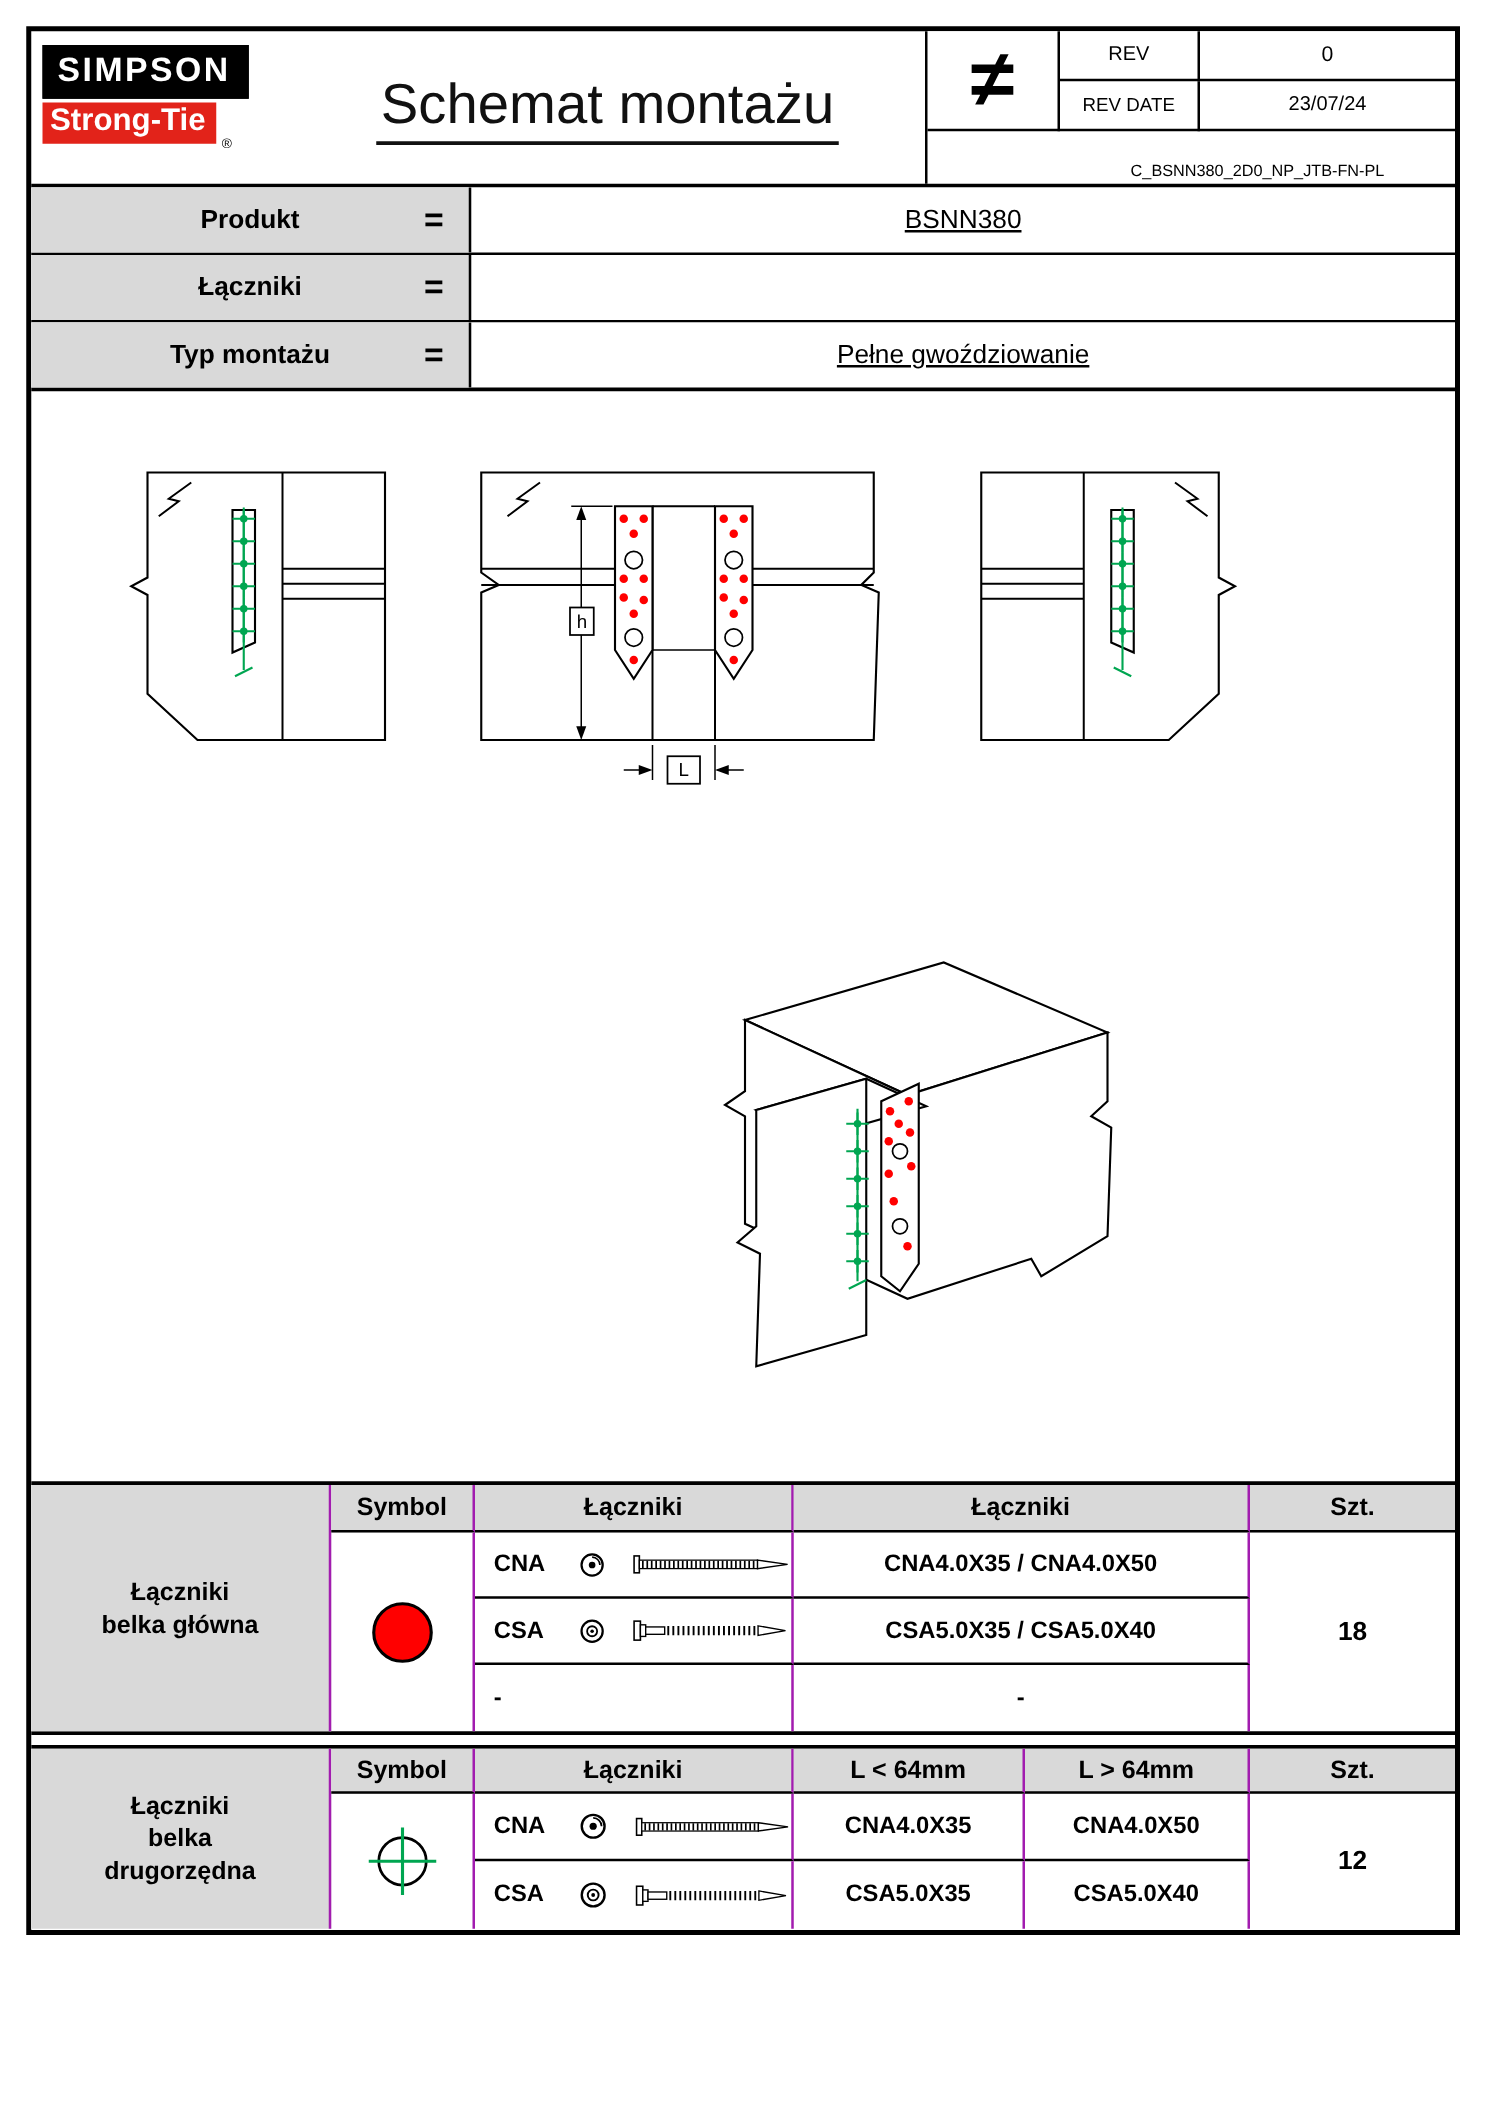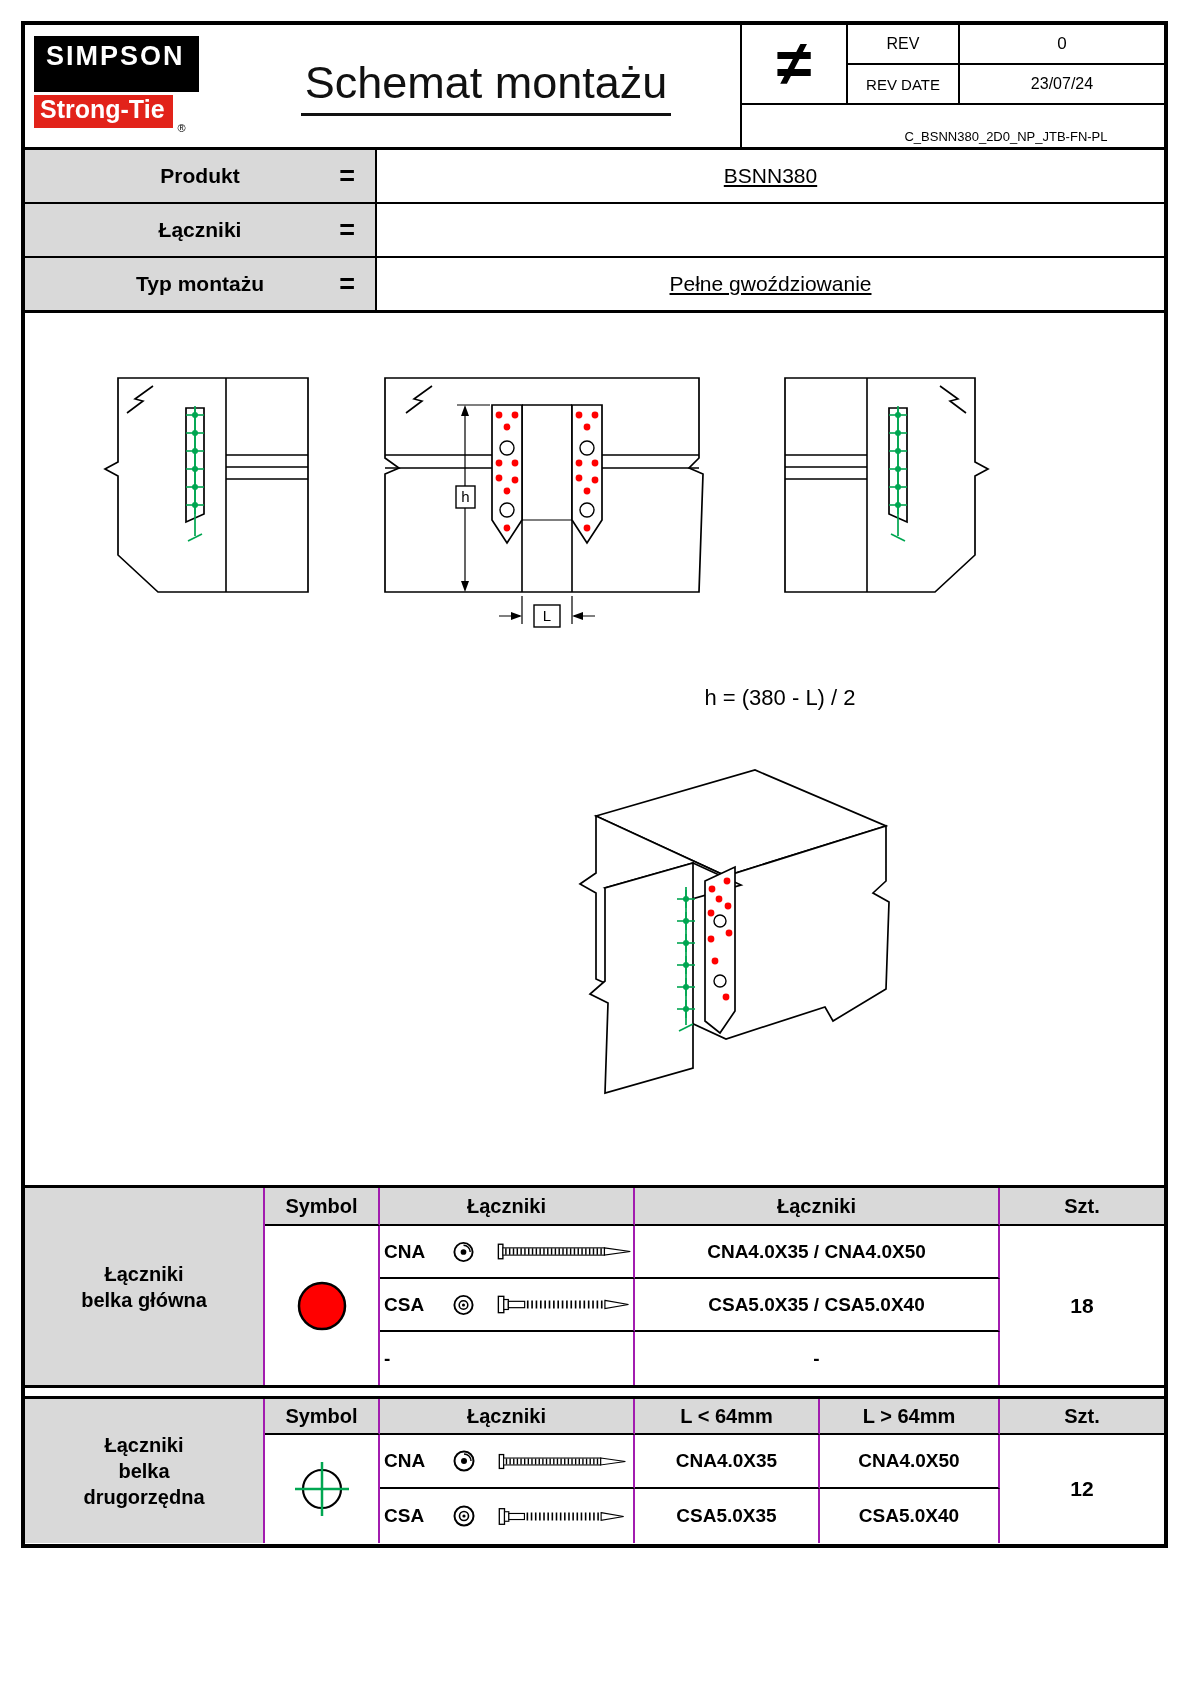--- a/index.html
+++ b/index.html
@@ -6,21 +6,21 @@
   html,body { background:#fff; }
   body {
     width:1190px; height:1682px; position:relative; overflow:hidden;
     font-family:"Liberation Sans", sans-serif; color:#000;
     --c-red:#ff0000; --c-green:#00a651; --c-logo-red:#e2231a; --c-gray:#d9d9d9;
   }
   .sheet { position:absolute; left:21px; top:21px; width:1147px; height:1527px; border:4px solid #000; background:#fff; }
 
   
   .logo { position:absolute; left:9px; top:11px; }
-  .logo-simpson { display:block; width:max-content; background:#000; color:#fff; font-weight:bold; font-size:27px; letter-spacing:2px; padding:3px 12px 18px 10px; border:2px solid #000; }
+  .logo-simpson { display:block; width:max-content; background:#000; color:#fff; font-weight:bold; font-size:27px; letter-spacing:2px; padding:3px 12px 5px 10px; border:2px solid #000; }
   .logo-strongtie { position:relative; display:block; width:max-content; margin-top:3px; background:var(--c-logo-red); color:#fff; font-weight:bold; font-size:25px; padding:0 8px 4px 6px; }
   .logo-reg { position:absolute; right:-13px; bottom:-6px; color:#000; font-size:11px; font-weight:normal; }
   .title { position:absolute; left:216px; top:32px; width:490px; text-align:center; font-size:45px; color:#111; white-space:nowrap; }
   .title span { border-bottom:3px solid #111; padding:0 4px 5px 4px; }
   .revblock { position:absolute; right:0; top:0; width:424px; height:122px; border-left:2px solid #000; display:grid; grid-template-columns:106px 112px 1fr; grid-template-rows:40px 40px 1fr; background:#fff; }
   .revblock > div { display:flex; align-items:center; justify-content:center; }
   .ne-cell { grid-column:1; grid-row:1/3; border-right:2px solid #000; border-bottom:2px solid #000; font-size:64px; font-weight:bold; line-height:0.9; }
   .rev-label { grid-column:2; grid-row:1; border-right:2px solid #000; border-bottom:2px solid #000; font-size:16px; }
   .rev-value { grid-column:3; grid-row:1; border-bottom:2px solid #000; font-size:17px; }
   .revdate-label { grid-column:2; grid-row:2; border-right:2px solid #000; border-bottom:2px solid #000; font-size:15px; }
@@ -70,21 +70,21 @@
   .tbl2 { top:1371px; height:147px; border-top:3px solid #000; grid-template-columns:240px 115px 255px 185px 180px 1fr; grid-template-rows:36px 54px 54px; }
   .tc { display:flex; align-items:center; justify-content:center; }
   .gray { background:var(--c-gray); }
   .br { border-right:2px solid #a21caf; }
   .bb { border-bottom:2px solid #000; }
   .hdr-cell { font-weight:bold; font-size:20px; }
   .lbl-cell { flex-direction:column; font-weight:bold; font-size:20px; line-height:1.3; }
   .lbl-cell span { display:block; text-align:center; }
   .val-cell { font-weight:bold; font-size:19px; }
   .qty-cell { font-weight:bold; font-size:21px; }
-  .fcell { justify-content:flex-start; gap:22px; padding-left:4px; }
+  .fcell { justify-content:flex-start; gap:22px; padding-left:15px; }
   .ftype { font-weight:bold; font-size:19px; min-width:46px; }
 </style>
 </head>
 <body style="--c-red: #ff0000; --c-green: #00a651;">
 
 <svg width="0" height="0" style="position:absolute" aria-hidden="true">
   <defs>
     <g id="xh" class="g-green">
       <line x1="-9" y1="0" x2="9" y2="0"></line>
       <line x1="0" y1="-9" x2="0" y2="9"></line>
@@ -216,21 +216,20 @@
         <use href="#xh" x="102" y="45"></use>
           <use href="#xh" x="102" y="63"></use>
           <use href="#xh" x="102" y="81"></use>
         <use href="#xh" x="102" y="99"></use>
           <use href="#xh" x="102" y="117"></use>
           <use href="#xh" x="102" y="135"></use>
       </g>
     </g>
   </svg>
 
-  <div class="formula">h = (380 - L) / 2</div>
 
   <svg class="iso-svg" width="352" height="392" viewBox="0 0 352 392">
     <path class="fc" d="M43,53 L202,7 L333,63 L173,113 Z"></path>
     <path class="fc" d="M43,53 L173,113 L333,63 L333,118 L320,130 L336,139 L333,226 L280,258 L272,244 L173,276 L43,216 L43,130 L27,121 L43,110 Z"></path>
     <path class="fc" d="M140,100 L188,122 L100,147 L52,125 Z"></path>
     <path class="fc" d="M140,100 L52,125 L52,218 L37,231 L55,240 L52,330 L140,305 Z"></path>
     <path class="fc" d="M152,118 L182,104 L182,248 L167,270 L152,258 Z"></path>
     <circle class="hole" cx="167" cy="158" r="6"></circle>
     <circle class="hole" cx="167" cy="218" r="6"></circle>
     <g>

